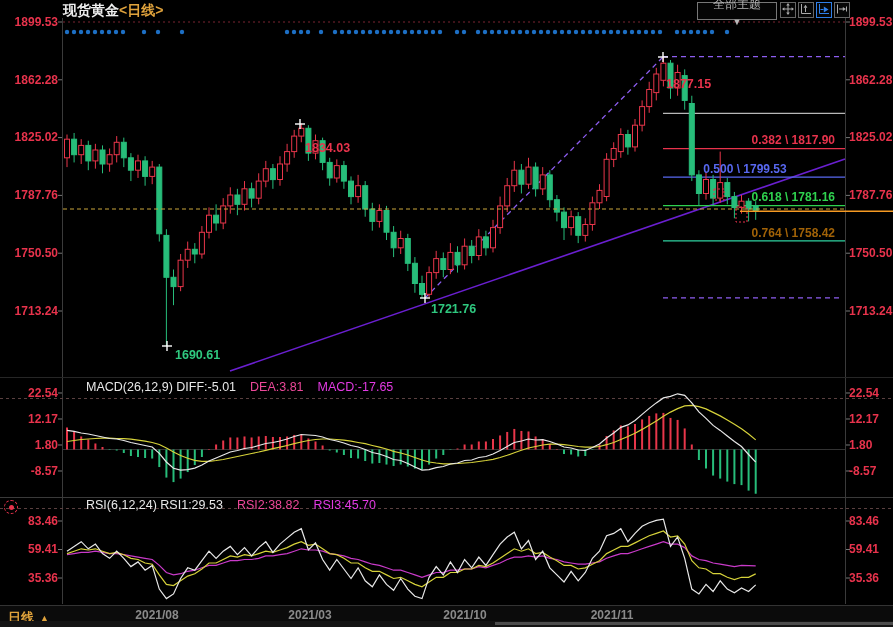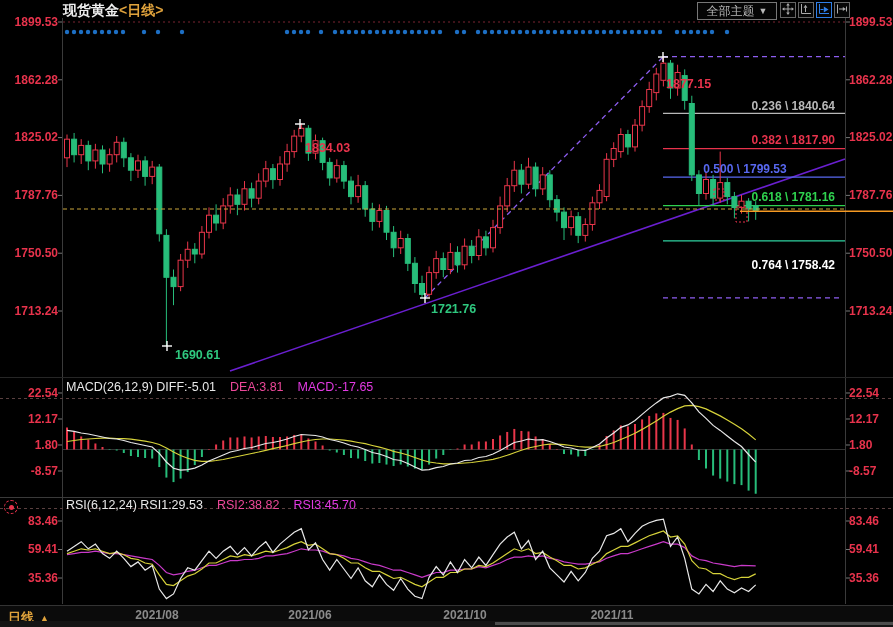--- a/index.html
+++ b/index.html
@@ -8,25 +8,25 @@
   #chart{position:absolute;left:0;top:0;}
   .abs{position:absolute;white-space:nowrap;}
   .axis{color:#e8334c;font:bold 12px "Liberation Sans",sans-serif;}
   .axcol-l{left:0;width:58px;text-align:right;}
   .axcol-r{left:849px;text-align:left;}
   .title-main{color:#eee;font:bold 14px "Liberation Sans",sans-serif;}
   .title-period{color:#e0a33c;font:bold 14px "Liberation Sans",sans-serif;}
   .ann{font:bold 12.5px "Liberation Sans",sans-serif;}
   .ann-red{color:#e8334c;margin-top:36px;} .ann-green{color:#2fc87f;}
   .fib{font:bold 12px "Liberation Sans",sans-serif;text-align:right;width:180px;}
-  .fib0{color:#b8b8b8;} .fib1{color:#e8334c;} .fib2{color:#5868f0;} .fib3{color:#2fd24f;} .fib4{color:#ffffff;margin-top:32px;}
+  .fib0{color:#b8b8b8;} .fib1{color:#e8334c;} .fib2{color:#5868f0;} .fib3{color:#2fd24f;} .fib4{color:#a16207;}
   .panel-header{display:flex;gap:14px;font:12.5px "Liberation Sans",sans-serif;}
-  .ph-white{color:#e8e8e8;} .ph-yellow{color:#ec4899;text-align:center;} .ph-magenta{color:#e23ae2;}
+  .ph-white{color:#e8e8e8;margin-left:20px;} .ph-yellow{color:#ec4899;text-align:center;} .ph-magenta{color:#e23ae2;}
   .dropdown{left:697px;top:2px;width:78px;height:16px;border:1px solid #777;color:#b9b9b9;
-            font:12px "Liberation Sans",sans-serif;display:flex;align-items:center;justify-content:center;gap:4px;background:#050505;cursor:pointer;}
+            font:12px "Liberation Sans",sans-serif;display:flex;align-items:center;justify-content:center;gap:4px;background:#050505;cursor:pointer;flex-direction:column;}
   .dd-arrow{font-size:9px;color:#b9b9b9;}
   .iconbar{left:780px;top:2px;display:flex;gap:2px;}
   .icon-btn{width:14px;height:14px;border:1px solid #666;background:#060606;display:flex;align-items:center;justify-content:center;cursor:pointer;}
   .icon-btn.active{border-color:#2f7fe8;}
   .bottom-bar{left:0;top:605px;width:893px;height:22px;background:#0b0b0b;border-top:1px solid #333;}
   .period-label{left:8px;top:609px;color:#e0a33c;font:bold 13px "Liberation Sans",sans-serif;display:flex;gap:6px;align-items:center;}
   .period-arrow{font-size:9px;color:#e0a33c;}
   .date-label{top:608px;color:#8a8a8a;font:bold 12px "Liberation Sans",sans-serif;transform:translateX(-50%);}
   .scroll-track{left:0;top:621px;width:893px;height:6px;background:#141414;}
   .scroll-thumb{left:495px;top:622px;width:398px;height:3px;background:#4d4d4d;cursor:pointer;}
@@ -513,21 +513,20 @@
   <span class="abs axis axcol-r" style="top:130px;">1825.02</span>
   <span class="abs axis axcol-r" style="top:188px;">1787.76</span>
   <span class="abs axis axcol-r" style="top:246px;">1750.50</span>
   <span class="abs axis axcol-r" style="top:304px;">1713.24</span>
 
   <span class="abs ann ann-red" style="left:666px;top:41px;">1877.15</span>
   <span class="abs ann ann-red" style="left:305px;top:105px;">1834.03</span>
   <span class="abs ann ann-green" style="left:431px;top:302px;">1721.76</span>
   <span class="abs ann ann-green" style="left:175px;top:348px;">1690.61</span>
 
-  <span class="abs fib fib0" style="left:655px;top:99px;">0.236 \ 1840.64</span>
   <span class="abs fib fib1" style="left:655px;top:133px;">0.382 \ 1817.90</span>
   <span class="abs fib fib2" style="left:655px;top:162px;text-align:center;">0.500 \ 1799.53</span>
   <span class="abs fib fib3" style="left:655px;top:190px;">0.618 \ 1781.16</span>
   <span class="abs fib fib4" style="left:655px;top:226px;">0.764 \ 1758.42</span>
 
   <div class="abs panel-header" style="left:66px;top:380px;">
     <span class="ph-white">MACD(26,12,9) DIFF:-5.01</span>
     <span class="ph-yellow">DEA:3.81</span>
     <span class="ph-magenta">MACD:-17.65</span>
   </div>
@@ -554,19 +553,19 @@
   <span class="abs axis axcol-r" style="top:514px;">83.46</span>
   <span class="abs axis axcol-r" style="top:542px;">59.41</span>
   <span class="abs axis axcol-r" style="top:571px;">35.36</span>
 
   <div class="abs bottom-bar"></div>
   <div class="abs period-label">
     <span>日线</span>
     <span class="period-arrow">▲</span>
   </div>
   <span class="abs date-label" style="left:157px;">2021/08</span>
-  <span class="abs date-label" style="left:310px;">2021/06</span>
+  <span class="abs date-label" style="left:310px;">2021/03</span>
   <span class="abs date-label" style="left:465px;">2021/10</span>
   <span class="abs date-label" style="left:612px;">2021/11</span>
   <div class="abs scroll-track"></div>
   <div class="abs scroll-thumb"></div>
 
 </div>
 
 </body></html>

